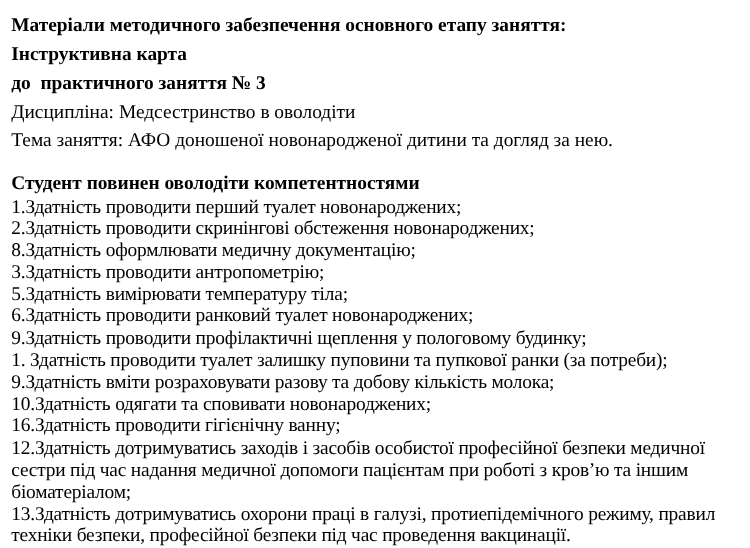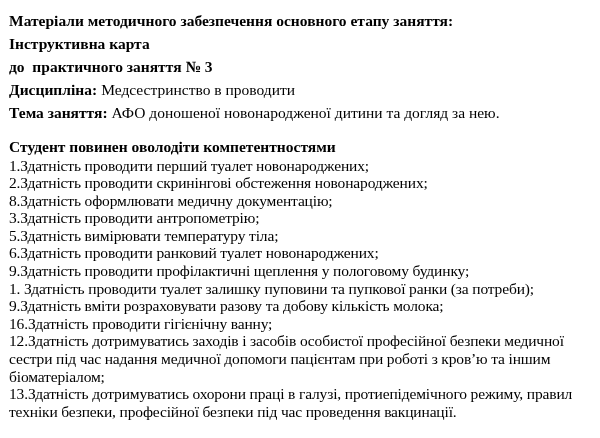--- a/index.html
+++ b/index.html
@@ -23,21 +23,21 @@
     line-height: 23px;
   }
   .center {
     text-align: left;
     white-space: pre-wrap;
   }
   .bold {
     font-weight: 700;
   }
   .inline-label {
-    font-weight: 700;
+    font-weight: 400;
     margin-right: 4px;
   }
   .gap {
     height: 12.5px;
   }
   .comp-head {
     line-height: 20px;
     font-weight: 700;
   }
   .item {
@@ -49,34 +49,35 @@
 <body>
 
 <div class="page">
 
   <div class="hline bold">Матеріали методичного забезпечення основного етапу заняття:</div>
 
   <div class="hline bold center">Інструктивна карта</div>
 
   <div class="hline bold center">до  практичного заняття № 3</div>
 
-  <div class="hline"><span class="inline-label">Дисципліна:</span><span>Медсестринство в проводити</span></div>
+  <div class="hline"><span class="inline-label">Дисципліна:</span><span>Медсестринство в оволодіти</span></div>
 
   <div class="hline"><span class="inline-label">Тема заняття:</span><span>АФО доношеної новонародженої дитини та догляд за нею.</span></div>
 
   <div class="gap"></div>
 
   <div class="comp-head">Студент повинен оволодіти компетентностями</div>
 
   <div class="item">1.Здатність проводити перший туалет новонароджених;</div>
   <div class="item">2.Здатність проводити скринінгові обстеження новонароджених;</div>
   <div class="item">8.Здатність оформлювати медичну документацію;</div>
   <div class="item">3.Здатність проводити антропометрію;</div>
   <div class="item">5.Здатність вимірювати температуру тіла;</div>
   <div class="item">6.Здатність проводити ранковий туалет новонароджених;</div>
   <div class="item">9.Здатність проводити профілактичні щеплення у пологовому будинку;</div>
   <div class="item">1. Здатність проводити туалет залишку пуповини та пупкової ранки (за потреби);</div>
   <div class="item">9.Здатність вміти розраховувати разову та добову кількість молока;</div>
+  <div class="item">10.Здатність одягати та сповивати новонароджених;</div>
   <div class="item">16.Здатність проводити гігієнічну ванну;</div>
   <div class="item">12.Здатність дотримуватись заходів і засобів особистої професійної безпеки медичної сестри під час надання медичної допомоги пацієнтам при роботі з кров’ю та іншим біоматеріалом;</div>
   <div class="item">13.Здатність дотримуватись охорони праці в галузі, протиепідемічного режиму, правил техніки безпеки, професійної безпеки під час проведення вакцинації.</div>
 
 </div>
 
 </body></html>

